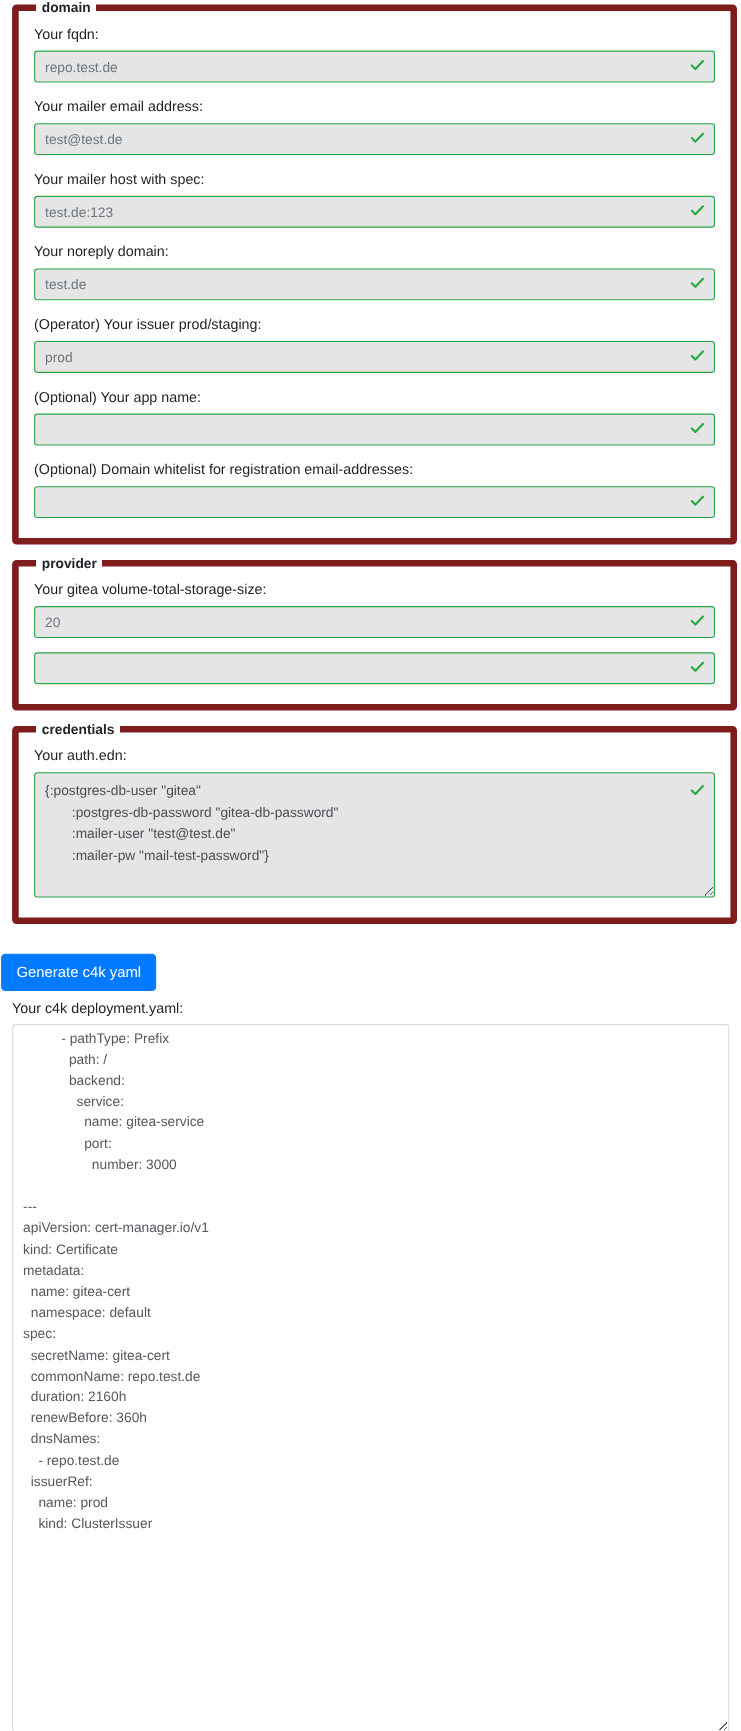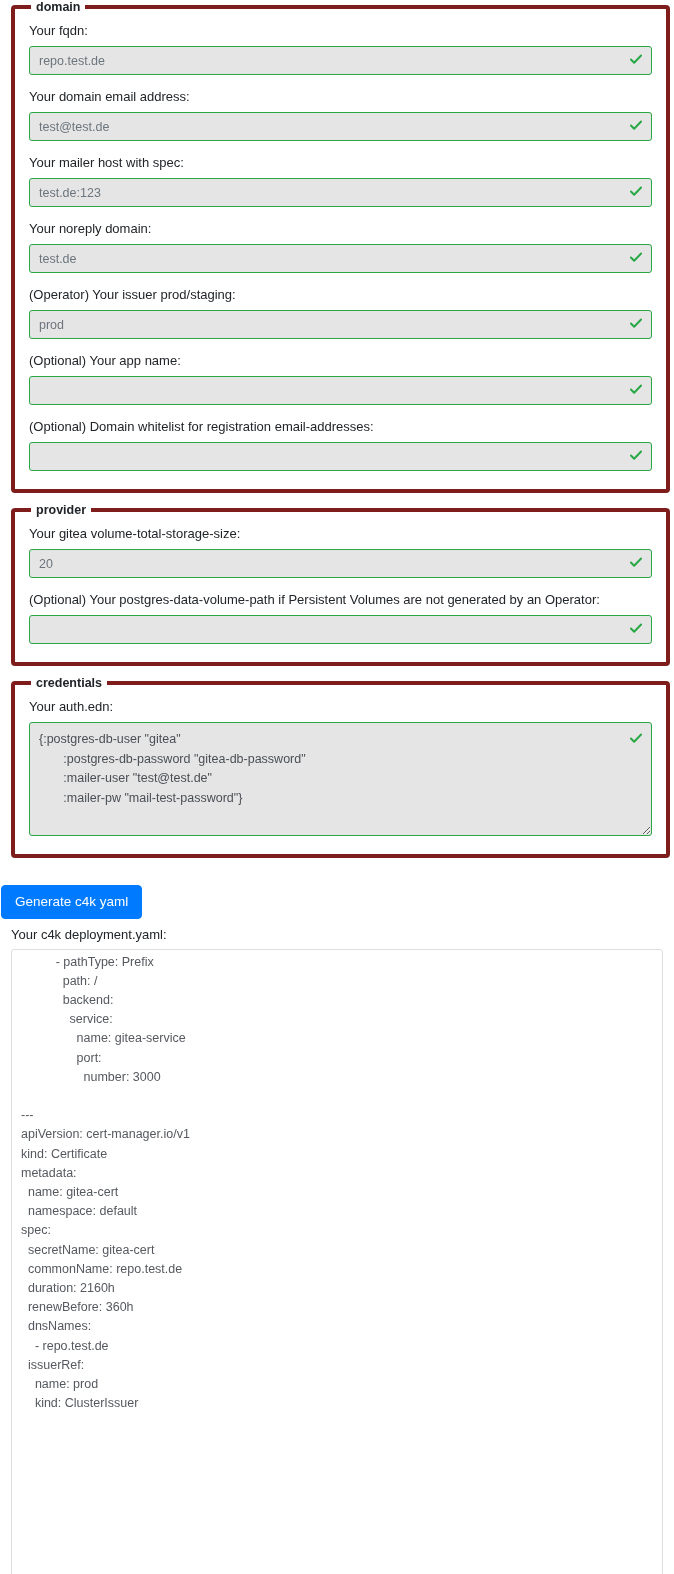--- a/index.html
+++ b/index.html
@@ -17,21 +17,21 @@
   .page {
     width: 674px;
     box-sizing: border-box;
     padding: 0;
   }
 
   
   fieldset.section {
     margin: 0 4px 10px 11px;
     padding: 8px 14px 14px 14px;
-    border: 4px solid #7f1d1d;
+    border: 6px solid #7f1d1d;
     border-radius: 4px;
     min-width: 0;
   }
   fieldset.section > legend {
     font-size: 12.5px;
     font-weight: bold;
     color: #212529;
     padding: 0 5px;
     margin-left: 2px;
     width: auto;
@@ -148,21 +148,21 @@
         <div class="form-group">
           <label class="form-label">Your fqdn:</label>
           <div class="input-wrap">
             <input type="text" class="form-control" value="repo.test.de" style="">
             <span class="valid-check"><svg viewBox="0 0 16 16" width="14" height="14" aria-hidden="true">
                 <path d="M2.2 8.6 L5.9 12.3 L13.8 4.0" fill="none" stroke="#28a745" stroke-width="2.2" stroke-linecap="round" stroke-linejoin="round"></path>
               </svg></span>
           </div>
         </div>
         <div class="form-group">
-          <label class="form-label">Your domain email address:</label>
+          <label class="form-label">Your mailer email address:</label>
           <div class="input-wrap">
             <input type="text" class="form-control" value="test@test.de" style="">
             <span class="valid-check"><svg viewBox="0 0 16 16" width="14" height="14" aria-hidden="true">
                 <path d="M2.2 8.6 L5.9 12.3 L13.8 4.0" fill="none" stroke="#28a745" stroke-width="2.2" stroke-linecap="round" stroke-linejoin="round"></path>
               </svg></span>
           </div>
         </div>
         <div class="form-group">
           <label class="form-label">Your mailer host with spec:</label>
           <div class="input-wrap">
@@ -214,21 +214,20 @@
         <div class="form-group">
           <label class="form-label">Your gitea volume-total-storage-size:</label>
           <div class="input-wrap">
             <input type="text" class="form-control" value="20" style="">
             <span class="valid-check"><svg viewBox="0 0 16 16" width="14" height="14" aria-hidden="true">
                 <path d="M2.2 8.6 L5.9 12.3 L13.8 4.0" fill="none" stroke="#28a745" stroke-width="2.2" stroke-linecap="round" stroke-linejoin="round"></path>
               </svg></span>
           </div>
         </div>
         <div class="form-group">
-          <label class="form-label">(Optional) Your postgres-data-volume-path if Persistent Volumes are not generated by an Operator:</label>
           <div class="input-wrap">
             <input type="text" class="form-control" style="">
             <span class="valid-check"><svg viewBox="0 0 16 16" width="14" height="14" aria-hidden="true">
                 <path d="M2.2 8.6 L5.9 12.3 L13.8 4.0" fill="none" stroke="#28a745" stroke-width="2.2" stroke-linecap="round" stroke-linejoin="round"></path>
               </svg></span>
           </div>
         </div>
       </fieldset>
       <fieldset class="section">
         <legend>credentials</legend>

